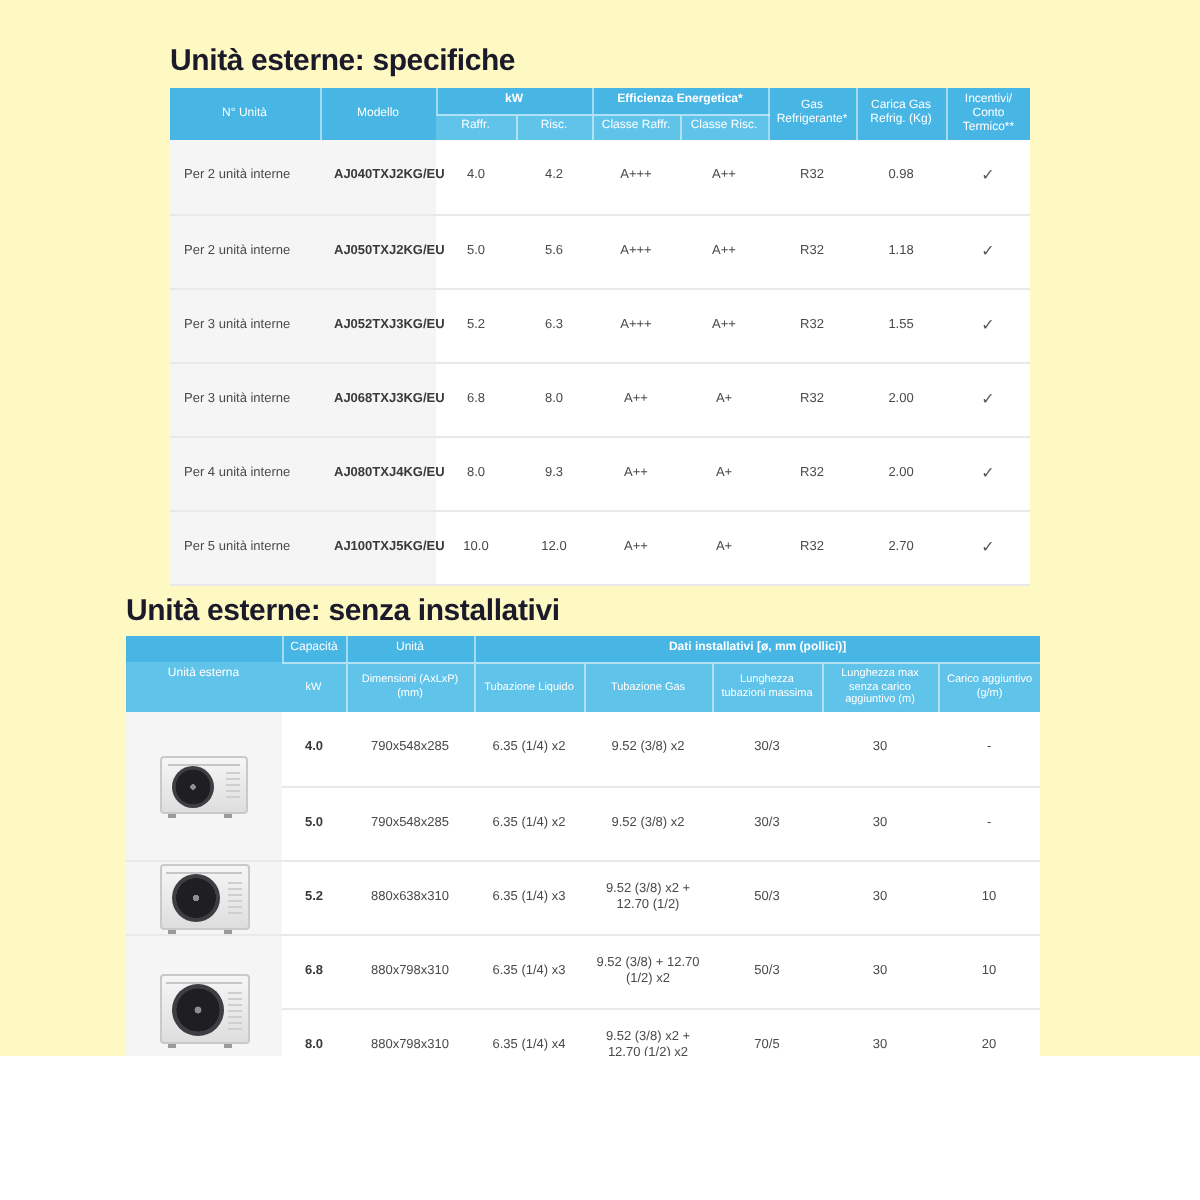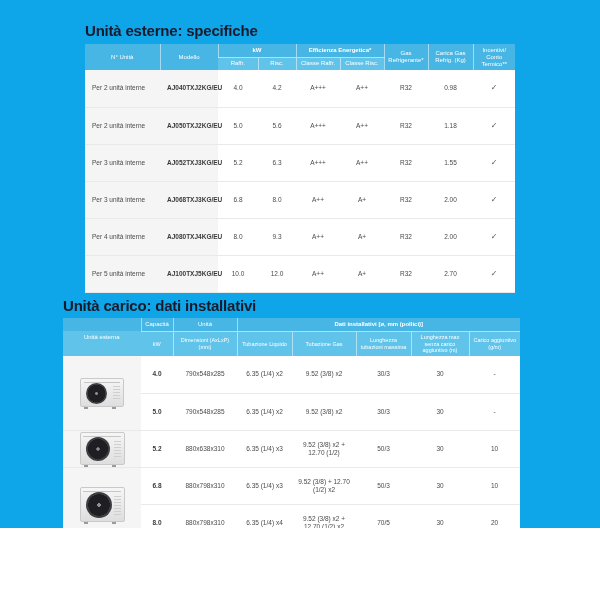--- a/index.html
+++ b/index.html
@@ -5,21 +5,21 @@
   :root{
     --header-blue:#48b6e4;
     --header-blue-light:#60c3ea;
     --row-gray:#f5f5f6;
     --border:#e9e9e9;
     --title:#1a1a2b;
     --text:#4a4a4a;
   }
   *{margin:0;padding:0;box-sizing:border-box;}
   body{font-family:"Liberation Sans",sans-serif;background:#fff;}
-  .page{position:relative;width:600px;height:528px;background:#0ea5e9;overflow:hidden;}
+  .page{position:relative;width:600px;height:528px;background:#fef9c3;overflow:hidden;}
 
   .section-title{position:absolute;font-size:15px;font-weight:700;color:var(--title);letter-spacing:-0.2px;}
   #title1{left:85px;top:22px;}
   #title2{left:63px;top:297px;}
 
   table{border-collapse:collapse;table-layout:fixed;position:absolute;}
   #spec-table{left:85px;top:44px;width:430px;}
   #install-table{left:63px;top:318px;width:457px;}
 
   thead th{
@@ -162,21 +162,21 @@
           <td>12.0</td>
           <td>A++</td>
           <td>A+</td>
           <td>R32</td>
           <td>2.70</td>
           <td class="check">✓</td>
         </tr>
       </tbody>
   </table>
 
-  <h2 class="section-title" id="title2">Unità carico: dati installativi</h2>
+  <h2 class="section-title" id="title2">Unità esterne: senza installativi</h2>
 
   <table id="install-table">
     <colgroup>
       <col style="width:78px">
         <col style="width:32px">
         <col style="width:64px">
         <col style="width:55px">
       <col style="width:64px">
         <col style="width:55px">
         <col style="width:58px">

